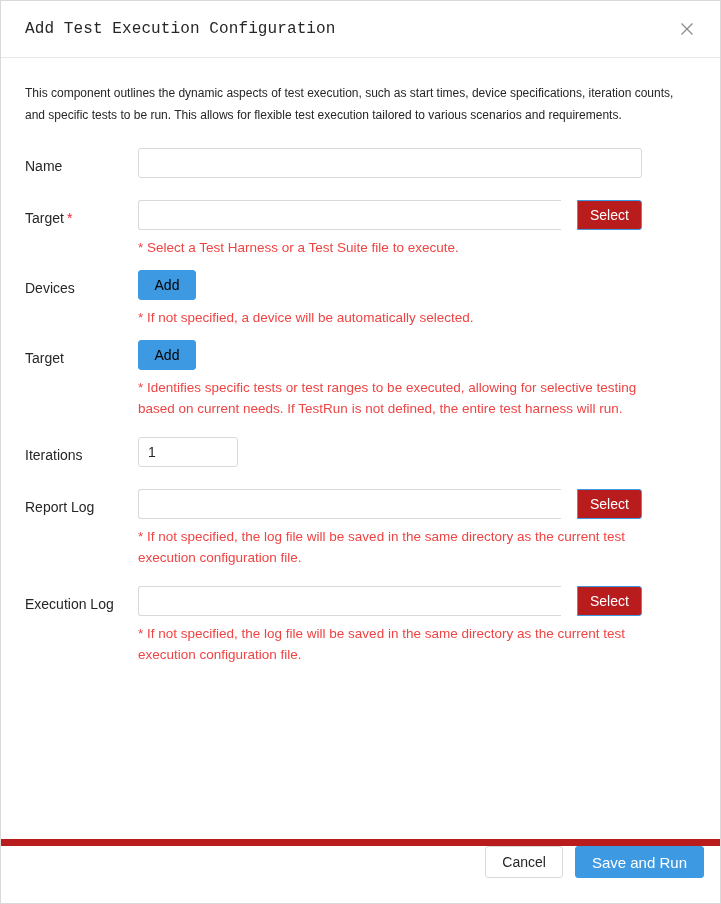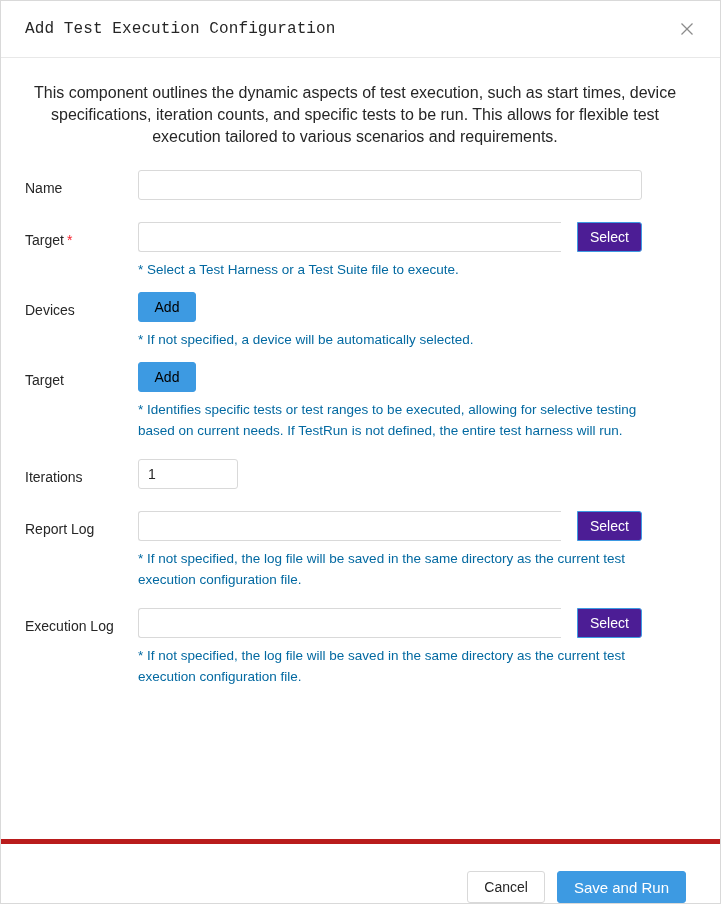--- a/index.html
+++ b/index.html
@@ -46,26 +46,25 @@
     background: none;
     border: none;
     padding: 0;
   }
   .dialog-body {
     flex: 1;
     padding: 24px 24px 0 24px;
     overflow: hidden;
   }
   .intro {
-    font-size: 16px;
+    font-size: 12px;
     line-height: 22px;
     color: #262626;
     margin: 0 0 22px 0;
     max-width: 660px;
-    text-align: center;
   }
   .form-row {
     display: flex;
     align-items: flex-start;
     margin-bottom: 0;
     justify-content: center;
   }
   .form-label {
     width: 113px;
     min-width: 113px;
@@ -100,21 +99,21 @@
   }
   .input-with-btn .text-input {
     width: 437px;
     border-top-right-radius: 0;
     border-bottom-right-radius: 0;
     border-right: none;
   }
   .select-btn {
     width: 67px;
     height: 30px;
-    background: #4c1d95;
+    background: #b91c1c;
     color: #ffffff;
     border: 1px solid #3d9ae2;
     border-top-right-radius: 3px;
     border-bottom-right-radius: 3px;
     font-size: 14px;
     cursor: pointer;
     font-family: "Liberation Sans", sans-serif;
     display: flex;
     align-items: center;
     justify-content: center;
@@ -132,36 +131,36 @@
     font-family: "Liberation Sans", sans-serif;
     display: flex;
     align-items: center;
     justify-content: center;
   }
   .small-input {
     width: 100px;
   }
   .hint {
     font-size: 13.5px;
-    color: #0369a1;
+    color: #ef4444;
     line-height: 21px;
     margin: 7px 0 0 0;
     max-width: 500px;
   }
   .spacer-12 { height: 12px; }
   .spacer-18 { height: 18px; }
   .spacer-22 { height: 22px; }
   .dialog-footer {
     height: 64px;
     min-height: 64px;
-    border-top: 5px solid #b91c1c;
-    display: flex;
-    align-items: flex-end;
+    border-top: 7px solid #b91c1c;
+    display: flex;
+    align-items: flex-start;
     justify-content: flex-end;
-    padding: 0 34px;
+    padding: 0 16px;
     gap: 12px;
   }
   .btn-cancel {
     height: 32px;
     min-width: 72px;
     padding: 0 16px;
     background: #ffffff;
     border: 1px solid #d9d9d9;
     border-radius: 3px;
     color: #262626;

